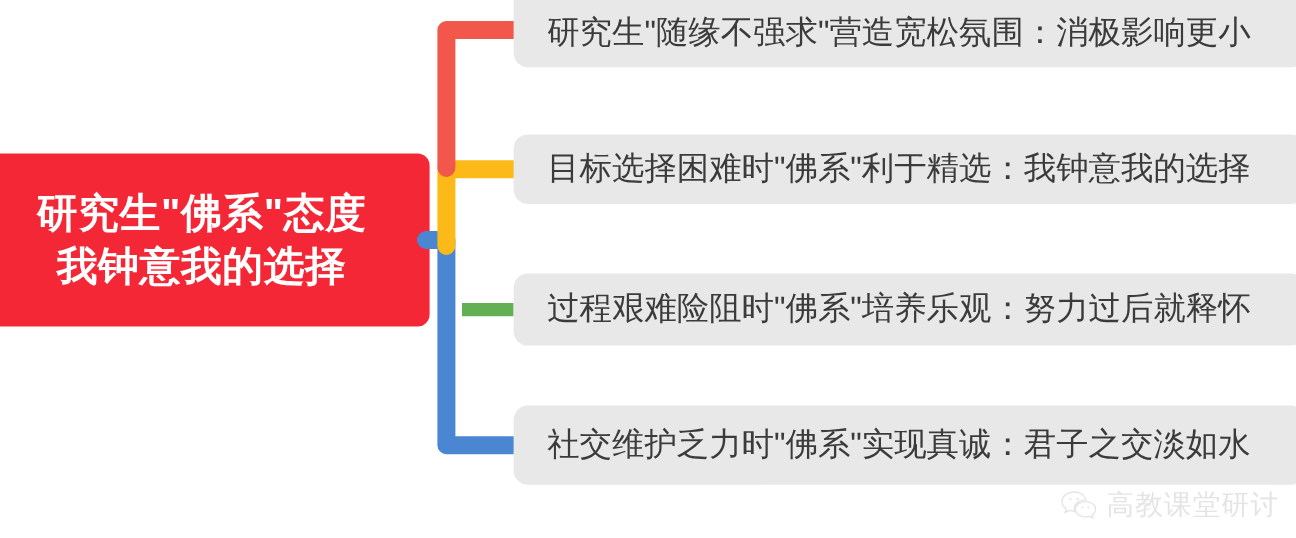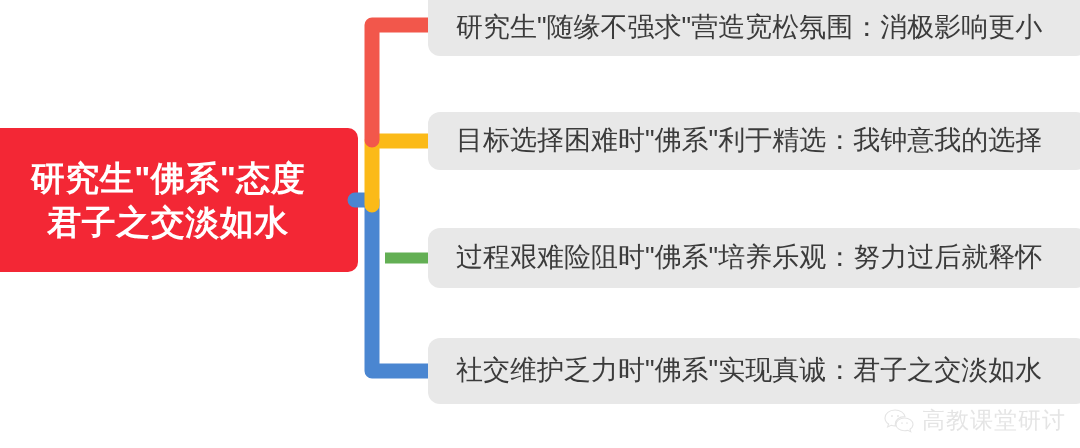--- a/index.html
+++ b/index.html
@@ -104,21 +104,21 @@
     display: block;
   }
 </style>
 </head>
 <body>
 
 <div id="mindmap-canvas">
 
   <div class="root-node">
     <div class="root-line">研究生"佛系"态度</div>
-    <div class="root-line">君子之交淡如水</div>
+    <div class="root-line">我钟意我的选择</div>
   </div>
 
   <svg class="connectors" viewBox="0 0 1080 448" width="1080" height="448" xmlns="http://www.w3.org/2000/svg">
 
     <path d="M 355 200 L 372 200 L 372 371 L 428 371" fill="none" stroke="#4A86D1" stroke-width="15" stroke-linecap="round" stroke-linejoin="round"></path>
 
     <path d="M 385 258 L 428 258" fill="none" stroke="#63AF54" stroke-width="11" stroke-linecap="butt" stroke-linejoin="round"></path>
 
     <path d="M 372 205 L 372 141 L 428 141" fill="none" stroke="#FBBA18" stroke-width="15" stroke-linecap="round" stroke-linejoin="round"></path>
 

